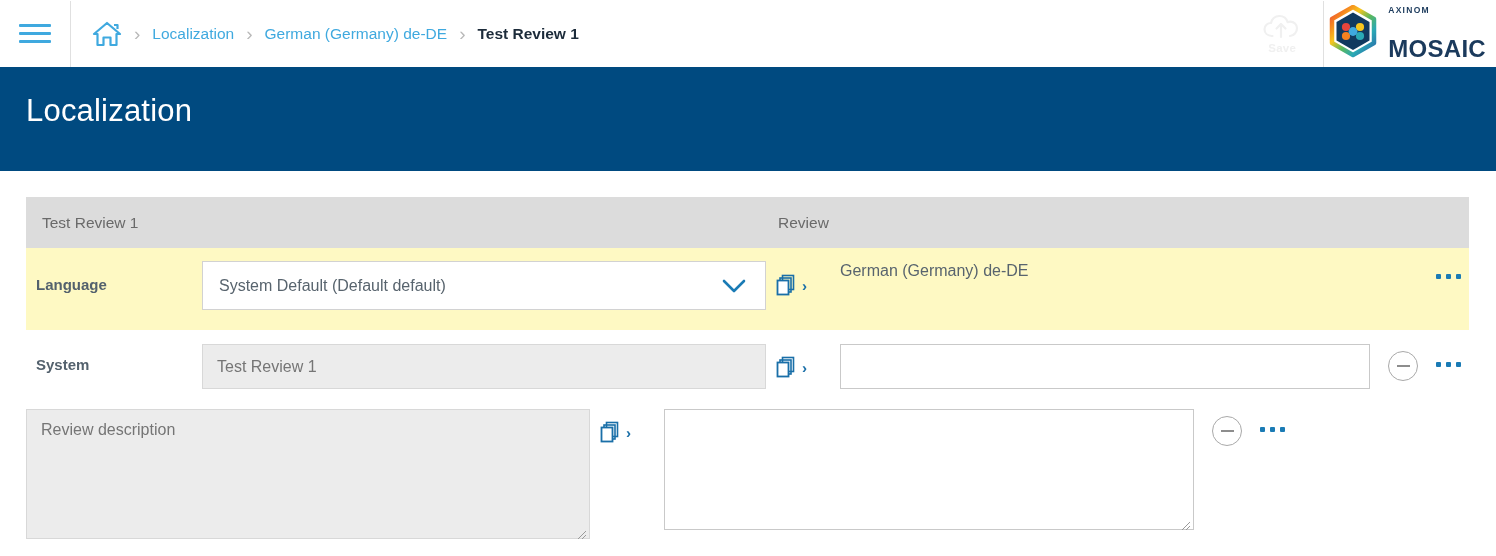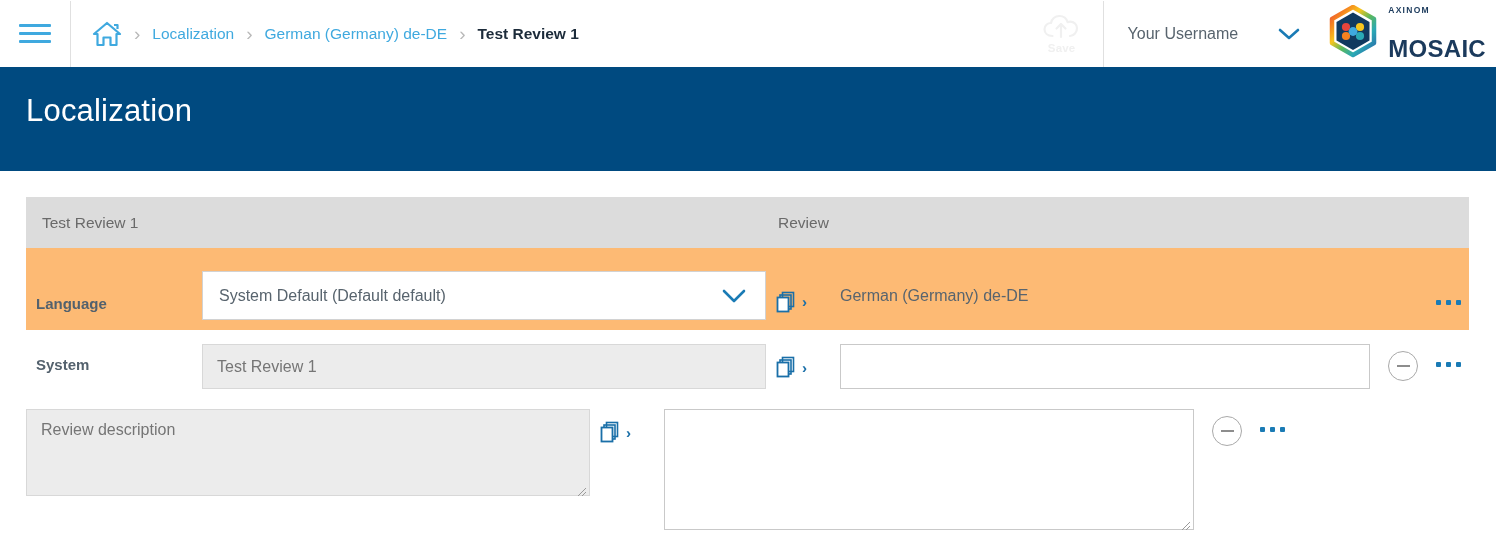--- a/index.html
+++ b/index.html
@@ -152,21 +152,21 @@
     color: #6a6a6a;
   }
   .th.left { padding-left: 16px; width: 752px; }
   .th.right { padding-left: 0px; }
 
   .row {
     display: flex;
     align-items: flex-start;
     position: relative;
   }
-  .row.shaded { background: #fdba74; align-items: center; }
+  .row.shaded { background: #fef9c3; }
   .row.plain  { background: #ffffff; }
 
   .cell-label {
     width: 176px;
     flex: 0 0 176px;
     font-size: 15px;
     font-weight: bold;
     color: #53616d;
     padding-left: 10px;
   }
@@ -258,21 +258,21 @@
     background: #ffffff;
     border: 1px solid #c9c9c9;
     font-size: 16px;
     color: #333;
     padding: 0 14px;
     font-family: "Liberation Sans", sans-serif;
   }
   .ta-wrap { position: relative; }
   .textarea-disabled {
     width: 100%;
-    height: 87px;
+    height: 130px;
     background: #ececec;
     border: 1px solid #d8d8d8;
     font-size: 16px;
     color: #b2b2b2;
     padding: 10px 14px;
     resize: none;
     font-family: "Liberation Sans", sans-serif;
     line-height: 1.3;
   }
   .textarea-target {
@@ -348,28 +348,20 @@
     <svg width="40" height="28" viewBox="0 0 40 28">
       <path d="M10.5 23 C5.5 23 2.5 20 2.5 16.2 C2.5 12.6 5.5 10 9 10 C9.6 6 13 3 17.3 3 C21.3 3 24.6 5.6 25.6 9.2 C26.4 8.8 27.3 8.6 28.2 8.6 C32 8.6 35 11.5 35 15.2 C35 19 32 23 28 23" fill="none" stroke="#f0f0f0" stroke-width="2.2" stroke-linecap="round" stroke-linejoin="round"></path>
       <line x1="19" y1="24" x2="19" y2="11" stroke="#f0f0f0" stroke-width="2.2" stroke-linecap="round"></line>
       <path d="M14.5 15.5 L19 11 L23.5 15.5" fill="none" stroke="#f0f0f0" stroke-width="2.2" stroke-linecap="round" stroke-linejoin="round"></path>
     </svg>
     <span class="save-label">Save</span>
   </div>
 
   <div class="vdiv"></div>
 
-  <div class="user-area">
-    <span class="user-name">Your Username</span>
-    <span class="user-chev">
-      <svg width="26" height="16" viewBox="0 0 26 16">
-        <path d="M4 4 L13 12 L22 4" fill="none" stroke="#1a7bb5" stroke-width="2.6" stroke-linecap="round" stroke-linejoin="round"></path>
-      </svg>
-    </span>
-  </div>
 
   <div class="logo-area">
     <svg width="58" height="58" viewBox="0 0 58 58">
       <defs>
         <linearGradient id="hexring" x1="0" y1="0" x2="1" y2="1">
           <stop offset="0%" stop-color="#e8453c"></stop>
           <stop offset="18%" stop-color="#f58220"></stop>
           <stop offset="36%" stop-color="#f7c51e"></stop>
           <stop offset="55%" stop-color="#5cb85c"></stop>
           <stop offset="74%" stop-color="#2aa9b5"></stop>

